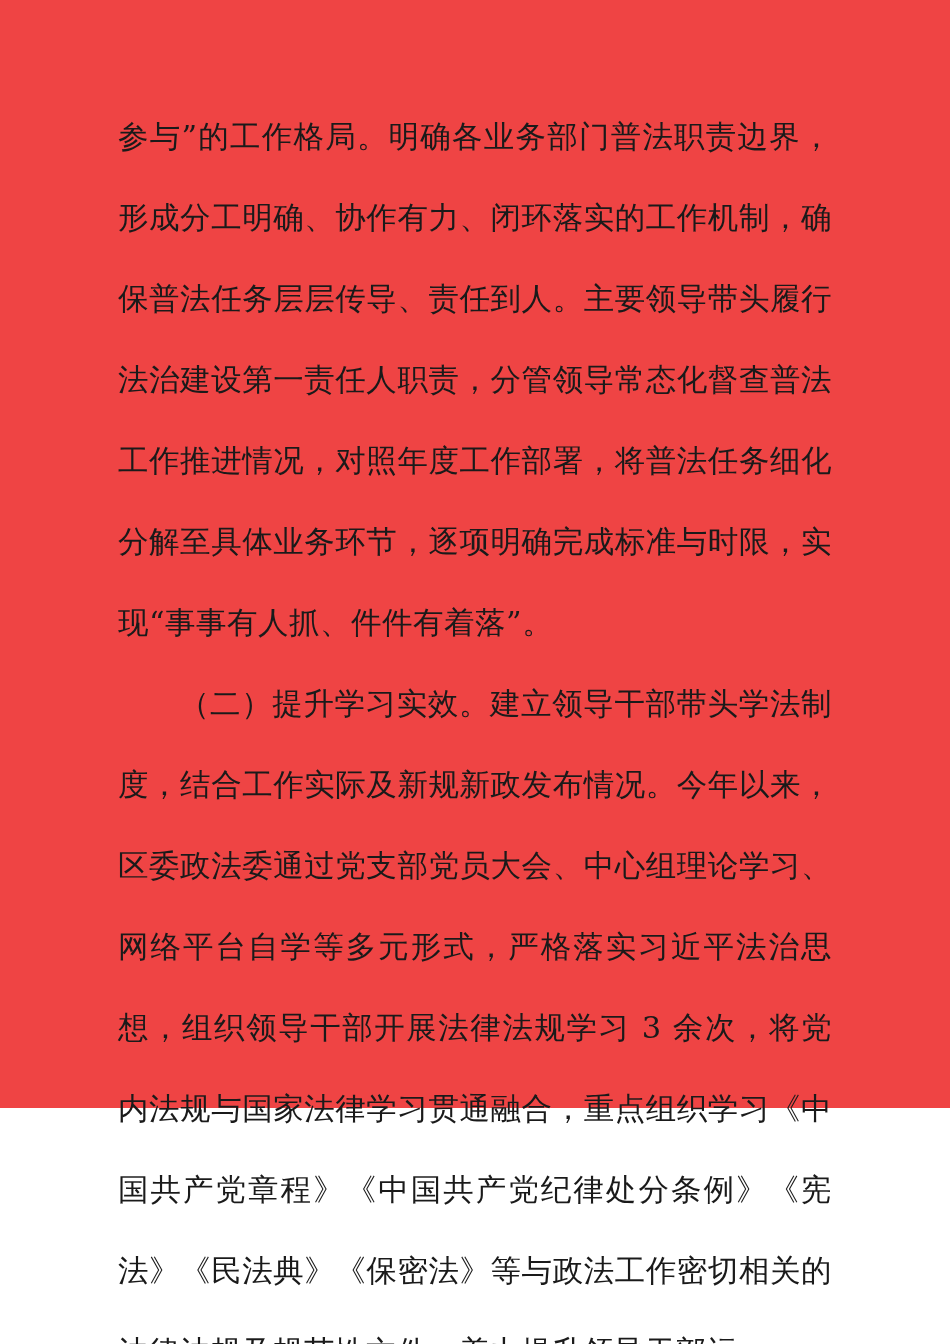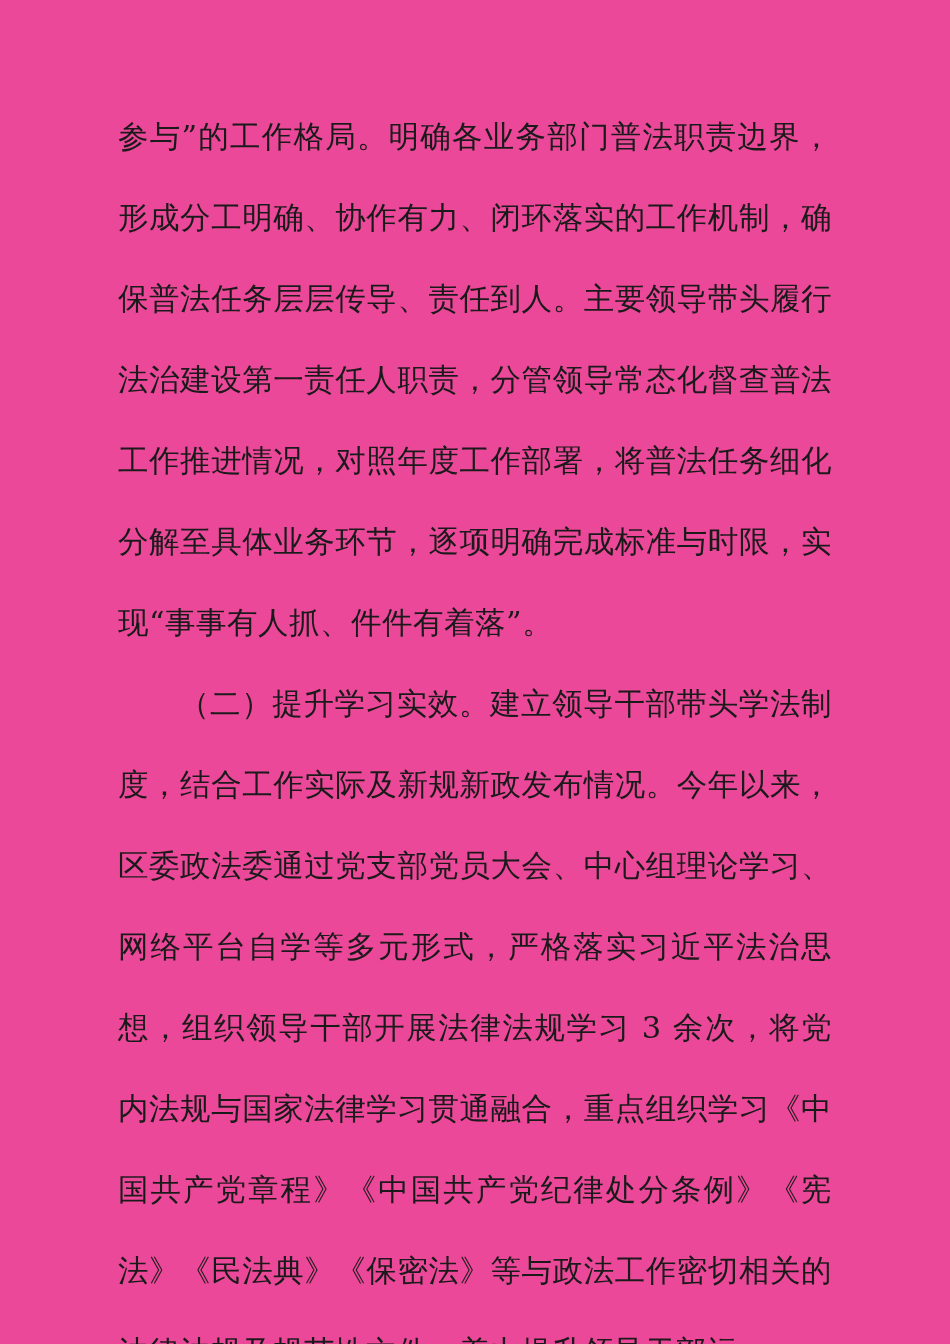--- a/index.html
+++ b/index.html
@@ -10,23 +10,23 @@
   body {
     width: 950px;
     height: 1344px;
     font-family: "DejaVu Serif", "Liberation Serif", serif;
     color: #1a1a1a;
     overflow: hidden;
   }
   .page {
     box-sizing: border-box;
     width: 950px;
-    height: 1344px;
+    height: 1108px;
     padding: 96px 118px 60px 118px;
-    background: #ec4899;
+    background: #ef4444;
   }
   .doc-body {
     font-size: 30.5px;
     line-height: 81px;
     letter-spacing: 0.5px;
     text-align: justify;
     text-justify: inter-ideograph;
   }
   .para {
     margin: 0;

